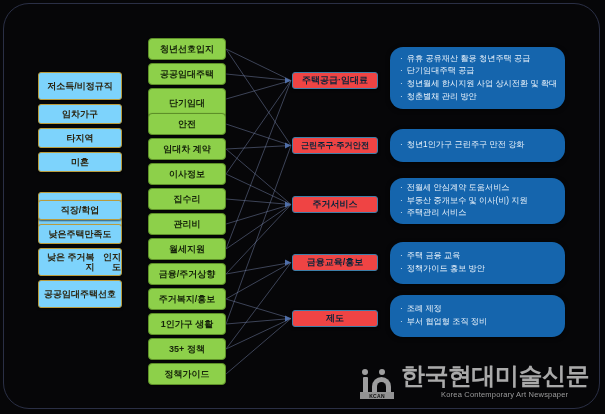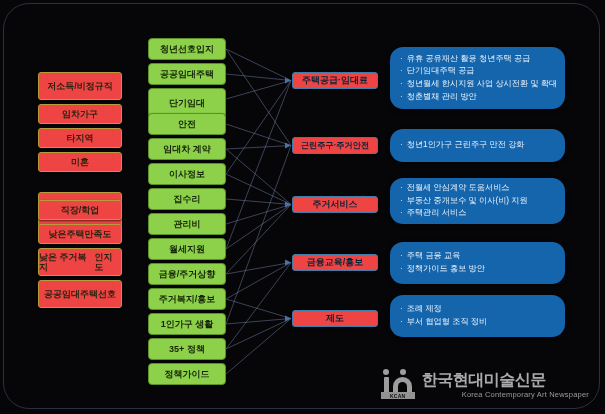--- a/index.html
+++ b/index.html
@@ -1,24 +1,24 @@
 <!DOCTYPE html>
 <html><head>
 <meta charset="utf-8">
 <style>
   html,body{margin:0;padding:0;background:#000;}
   body{width:605px;height:414px;overflow:hidden;font-family:"Liberation Sans","DejaVu Sans",sans-serif;}
   #stage{position:relative;width:605px;height:414px;background:#060608;overflow:hidden;}
   #frame{position:absolute;left:3px;top:3px;width:597px;height:406px;border:1px solid #2a2f45;border-radius:26px;box-sizing:border-box;pointer-events:none;}
   svg#links{position:absolute;left:0;top:0;width:605px;height:414px;}
 
-  .box{position:absolute;box-sizing:border-box;display:flex;align-items:center;justify-content:center;text-align:left;line-height:1.12;}
+  .box{position:absolute;box-sizing:border-box;display:flex;align-items:center;justify-content:center;text-align:right;line-height:1.12;}
 
   
-  .y{left:38px;width:84px;background:#ef4444;border:1px solid #b99b3c;border-radius:3px;color:#2b2410;font-size:9px;font-weight:700;
+  .y{left:38px;width:84px;background:#7dd3fc;border:1px solid #b99b3c;border-radius:3px;color:#2b2410;font-size:9px;font-weight:700;
      box-shadow:0 1px 2px rgba(0,0,0,.6);}
   
   .g{left:148px;width:78px;height:22px;background:#8dd04a;border:1px solid #5d8f28;border-radius:4px;color:#16240a;font-size:9px;font-weight:700;
      box-shadow:0 1px 2px rgba(0,0,0,.6);}
   
   .c{left:292px;width:86px;height:17px;background:#ef4444;border:1px solid #3d7ea8;border-radius:3px;color:#08243a;font-size:9px;font-weight:700;
      box-shadow:0 1px 3px rgba(0,0,0,.7);}
   
   .b{left:390px;width:175px;background:#1565ad;border-radius:13px;color:#eaf3fb;font-size:8.2px;
      align-items:center;justify-content:flex-start;text-align:left;padding:6px 10px;line-height:1.55;
@@ -30,21 +30,21 @@
   
   #wm{position:absolute;right:16px;bottom:16px;display:flex;align-items:flex-end;opacity:.72;}
   #wm .mark{position:relative;width:34px;height:30px;margin-right:7px;}
   #wm .mark .stem{position:absolute;left:3px;top:9px;width:5px;height:19px;background:#d8d8d8;border-radius:1px;}
   #wm .mark .arch{position:absolute;left:12px;top:9px;width:19px;height:19px;border:5px solid #d8d8d8;border-bottom:none;border-radius:10px 10px 0 0;box-sizing:border-box;}
   #wm .mark .d1{position:absolute;left:2px;top:1px;width:6px;height:6px;border-radius:50%;background:#d8d8d8;}
   #wm .mark .d2{position:absolute;left:19px;top:1px;width:6px;height:6px;border-radius:50%;background:#d8d8d8;}
   #wm .mark .tag{position:absolute;left:0;bottom:-1px;width:34px;height:7px;background:#c9c9c9;color:#111;font-size:5px;font-weight:700;
      display:flex;align-items:center;justify-content:center;letter-spacing:.3px;}
   #wm .txt{display:flex;flex-direction:column;}
-  #wm .kr{color:#e9e9e9;font-size:16px;font-weight:700;letter-spacing:-.5px;line-height:1;}
+  #wm .kr{color:#e9e9e9;font-size:24px;font-weight:700;letter-spacing:-.5px;line-height:1;}
   #wm .en{color:#cfcfcf;font-size:7.5px;letter-spacing:.2px;margin-top:3px;line-height:1;padding-left:40px;}
 </style>
 </head>
 <body>
 
 <div id="stage">
   <div id="frame"></div>
 
   <svg id="links">
       <line x1="226" y1="49" x2="291" y2="80.5" stroke="#7f8fb8" stroke-width="0.6" opacity="0.75"></line>

